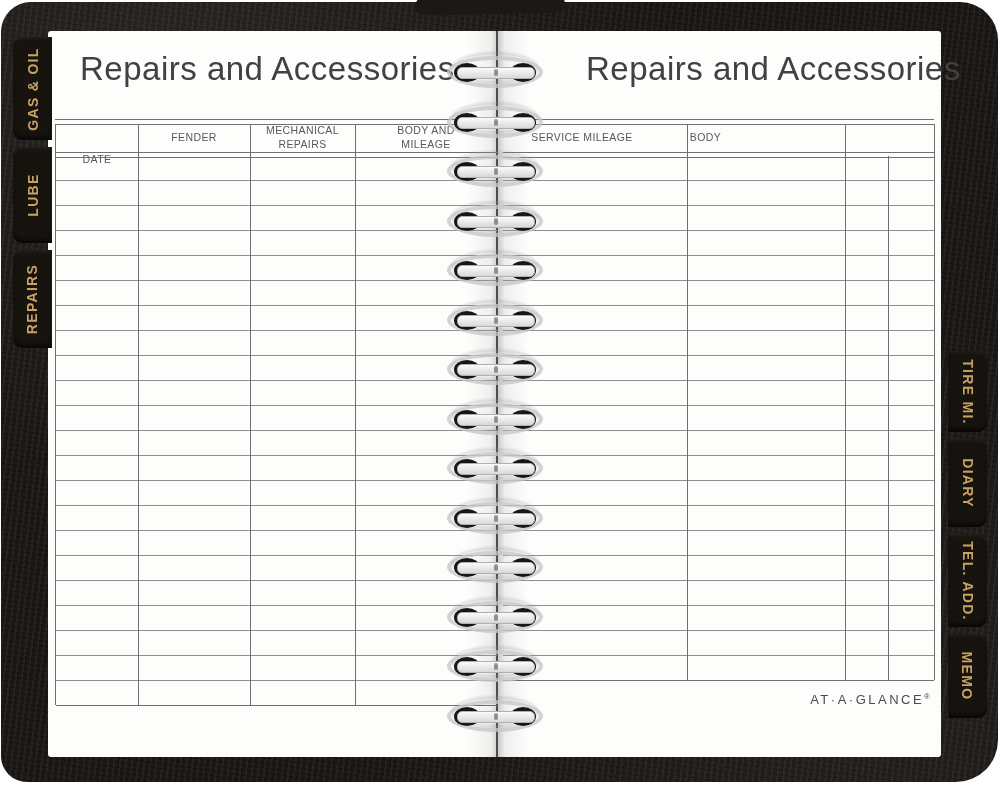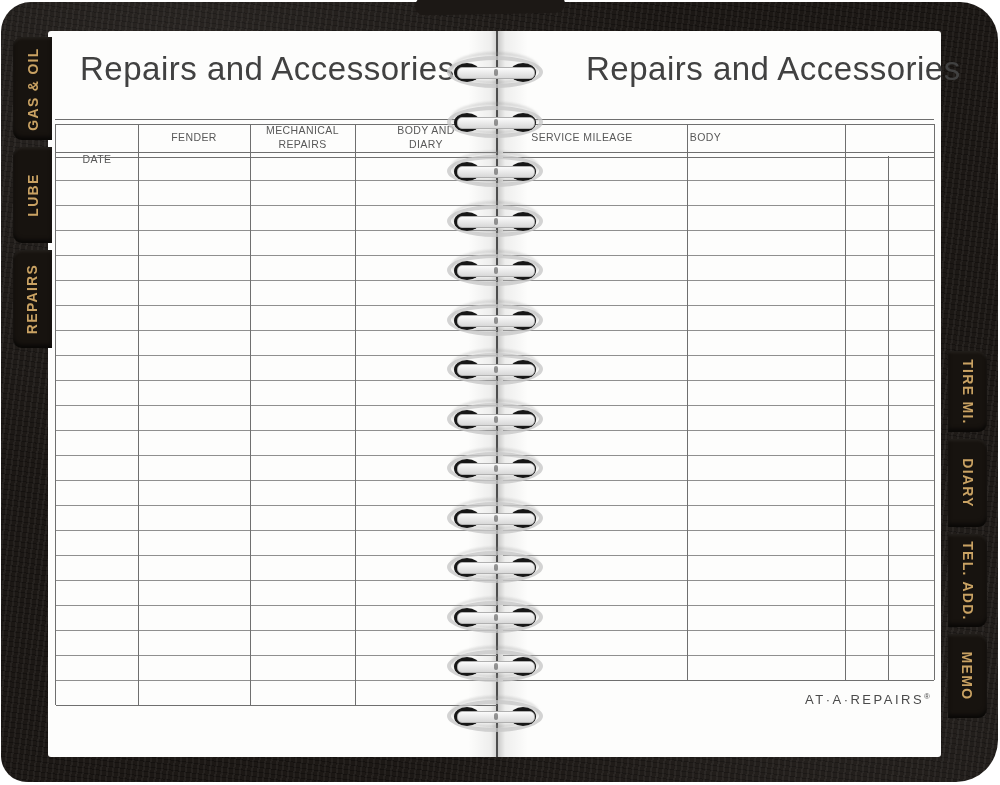--- a/index.html
+++ b/index.html
@@ -117,21 +117,21 @@
   <div class="title title-left">Repairs and Accessories</div>
   <div class="title title-right">Repairs and Accessories</div>
 
   <div class="dbl" style="left:55px;top:119px;width:442px;"></div>
   <div class="thead" style="left:56px;width:441px;">
     <div class="hcell" style="width:82px;margin-top:36px;">DATE</div>
     <div class="hcell" style="width:112px;">FENDER</div>
     <div class="hcell" style="width:105px;">MECHANICAL
 REPAIRS</div>
     <div class="hcell" style="width:142px;">BODY AND
-DIARY</div>
+MILEAGE</div>
   </div>
   <div class="dbl" style="left:55px;top:152px;width:442px;"></div>
   <div class="tbody" style="left:56px;width:441px;height:549px;"></div>
   <div class="vline" style="left:55px;top:124px;height:581px;"></div>
   <div class="vline" style="left:138px;top:124px;height:581px;"></div>
   <div class="vline" style="left:250px;top:124px;height:581px;"></div>
   <div class="vline" style="left:355px;top:124px;height:581px;"></div>
 
   <div class="dbl" style="left:503px;top:119px;width:431px;"></div>
   <div class="thead" style="left:503px;width:431px;">
@@ -139,21 +139,21 @@
     <div class="hcell" style="width:89px;">BODY</div>
   </div>
   <div class="dbl" style="left:503px;top:152px;width:431px;"></div>
   <div class="tbody" style="left:503px;width:431px;height:524px;"></div>
   <div class="vline" style="left:687px;top:124px;height:556px;"></div>
   <div class="vline" style="left:845px;top:124px;height:556px;"></div>
   <div class="vline" style="left:888px;top:156px;height:524px;"></div>
   <div class="vline" style="left:934px;top:124px;height:556px;"></div>
 
   <div class="brand">
-    <span>AT·A·REPAIRS</span><span class="reg">®</span>
+    <span>AT·A·GLANCE</span><span class="reg">®</span>
   </div>
 
   <div class="tab tab-l" style="top:37px;height:103px;">
     <span class="tab-label">GAS &amp; OIL</span>
   </div>
   <div class="tab tab-l" style="top:147px;height:96px;">
     <span class="tab-label">LUBE</span>
   </div>
   <div class="tab tab-l" style="top:250px;height:98px;">
     <span class="tab-label">REPAIRS</span>

